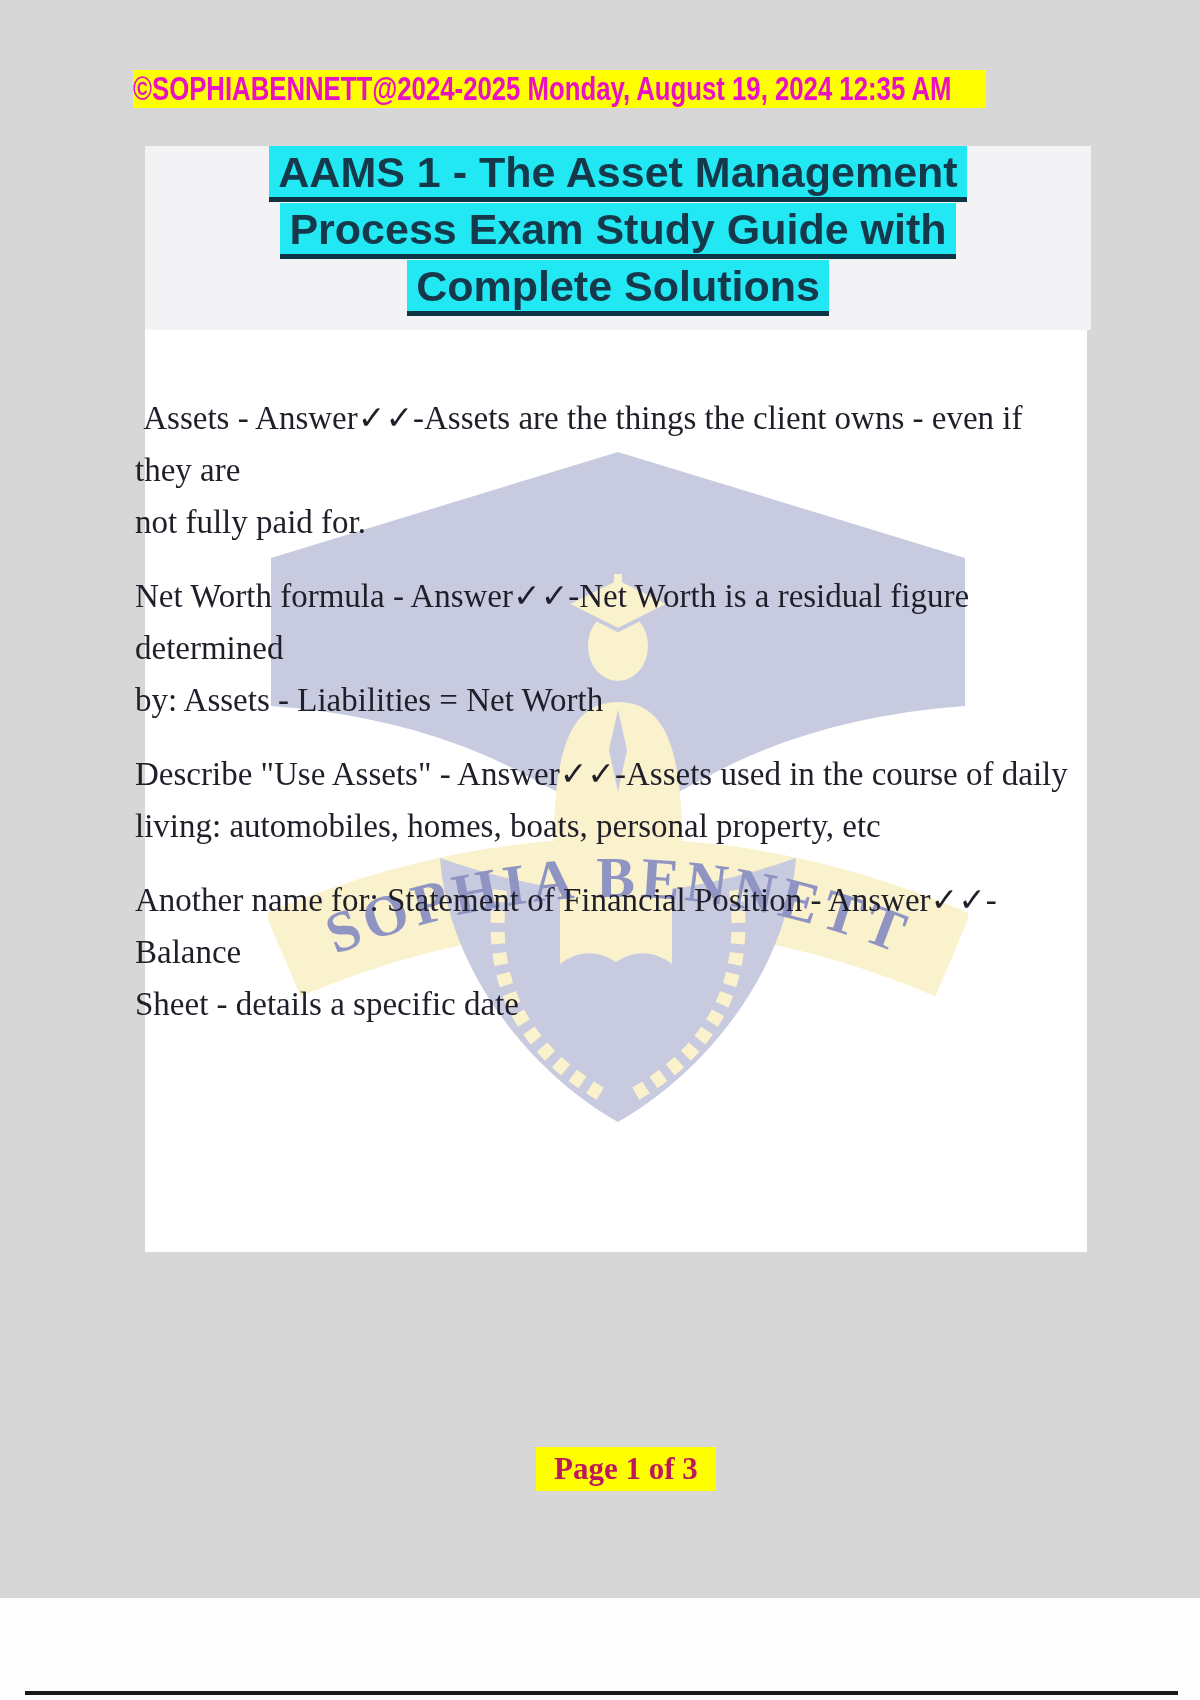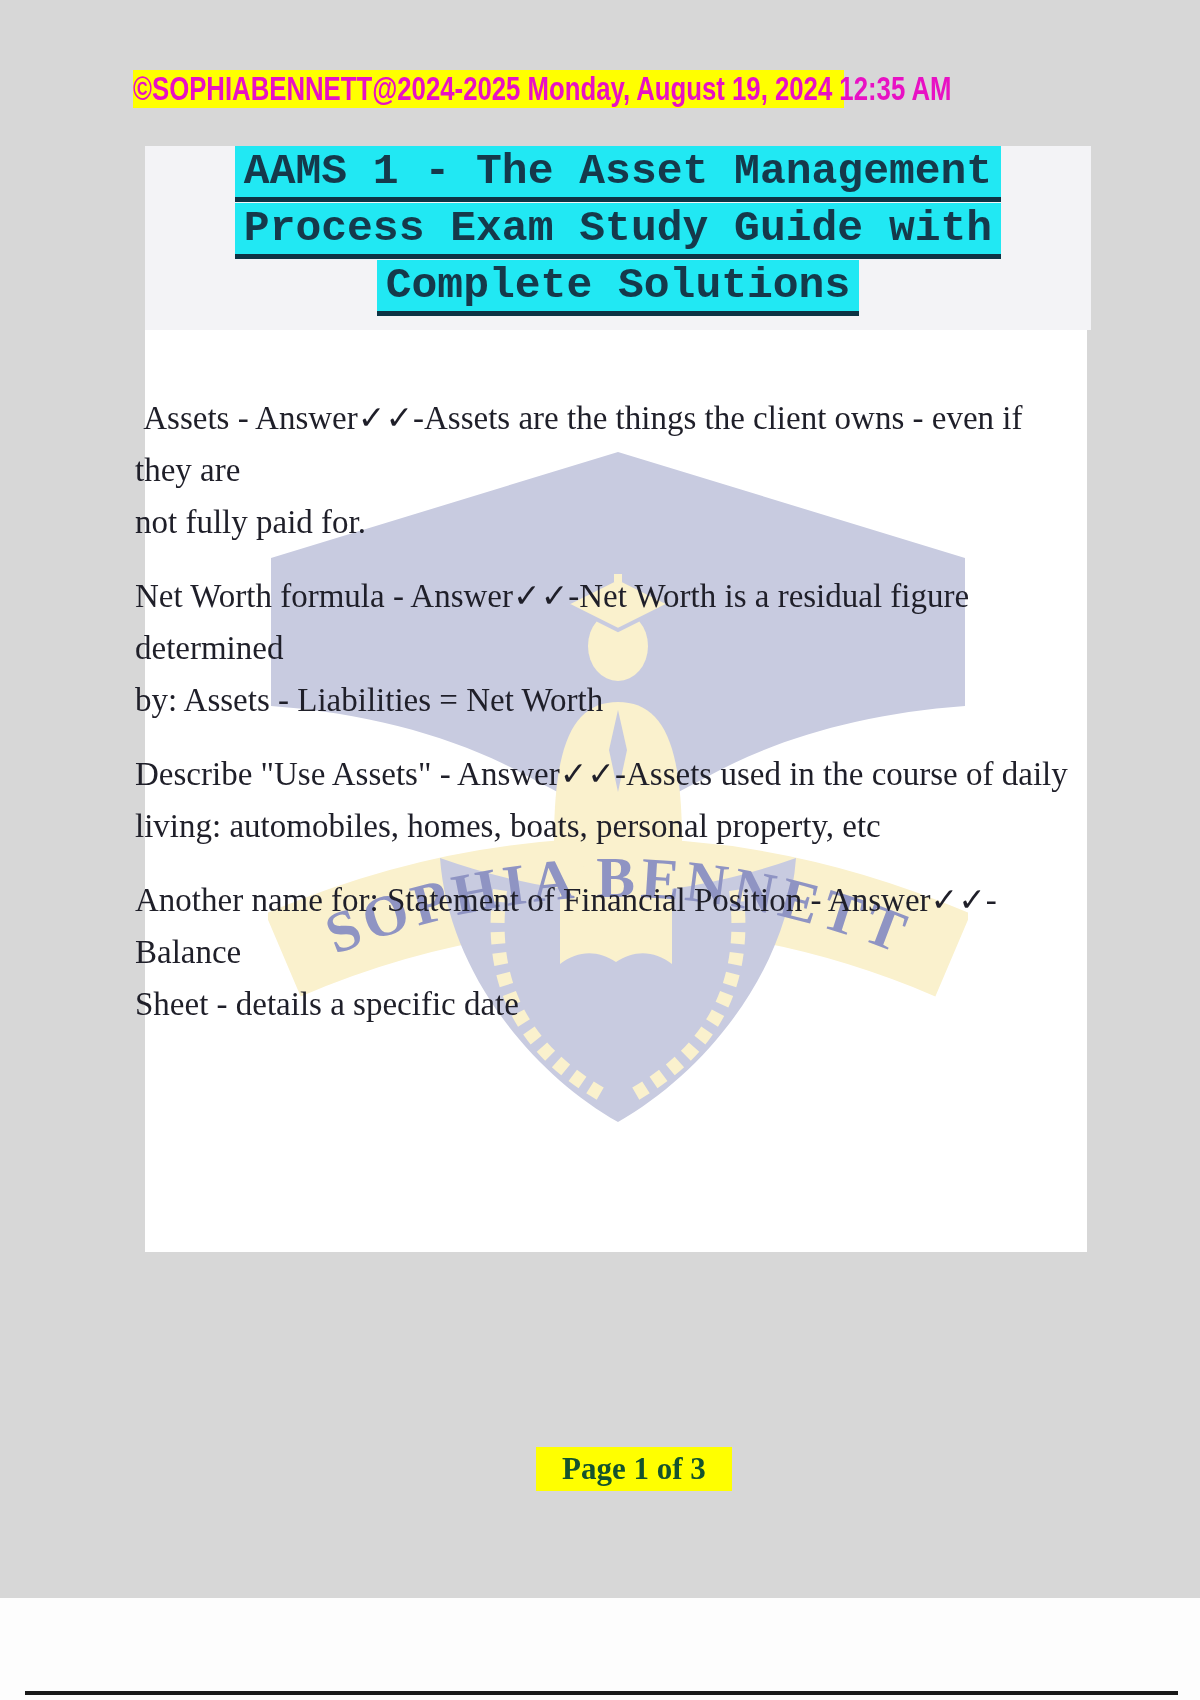--- a/index.html
+++ b/index.html
@@ -11,42 +11,42 @@
   .title-panel{position:absolute;left:145px;top:146px;width:946px;height:184px;
                background:#f3f3f6;z-index:0;}
   .content-panel{position:absolute;left:145px;top:330px;width:942px;height:922px;
                  background:#ffffff;z-index:0;}
   .bottom-strip{position:absolute;left:0;top:1598px;width:1200px;height:102px;
                 background:#fdfdfd;z-index:0;}
   .bottom-rule{position:absolute;left:25px;top:1691px;width:1153px;height:4px;
                background:#191919;z-index:3;}
 
   
-  .header-bar{position:absolute;left:133px;top:70px;width:711px;height:38px;
+  .header-bar{position:absolute;left:133px;top:70px;width:853px;height:38px;
               background:#ffff00;z-index:2;overflow:visible;}
   .header-text{display:inline-block;transform:scaleX(0.78);transform-origin:left center;
                white-space:nowrap;font-weight:bold;font-size:33px;line-height:38px;
                color:#e811c4;letter-spacing:0px;font-family:"Liberation Sans",sans-serif;}
 
   
   .title-wrap{position:absolute;left:145px;top:146px;width:946px;text-align:center;z-index:2;}
   .title-line{display:inline-block;background:#21e8f3;color:#15394b;font-weight:bold;
               font-size:43px;line-height:50px;padding:1px 9px 0 9px;margin-bottom:1px;
-              border-bottom:5px solid #0d3344;font-family:Liberation Mono, monospace;}
+              border-bottom:5px solid #0d3344;font-family:Liberation Sans, sans-serif;}
 
   
   .body-text{position:absolute;left:135px;top:392px;width:950px;z-index:2;
              font-family:"Liberation Serif","DejaVu Serif","DejaVu Sans",serif;
              font-size:33px;line-height:52px;color:#1f1f29;}
   .body-text p{margin:0 0 22px 0;white-space:pre-wrap;}
 
   
   .page-label{position:absolute;top:1447px;left:536px;background:#ffff00;
               font-family:"Liberation Serif","DejaVu Serif",serif;font-weight:bold;
-              font-size:31px;line-height:44px;padding:0 26px;color:#14532d;z-index:2;}
+              font-size:31px;line-height:44px;padding:0 18px;color:#be185d;z-index:2;}
 
   
   .watermark{position:absolute;left:268px;top:450px;width:700px;height:680px;z-index:1;}
 </style>
 </head>
 <body>
 
 <div class="page">
 
   <div class="title-panel"></div>

